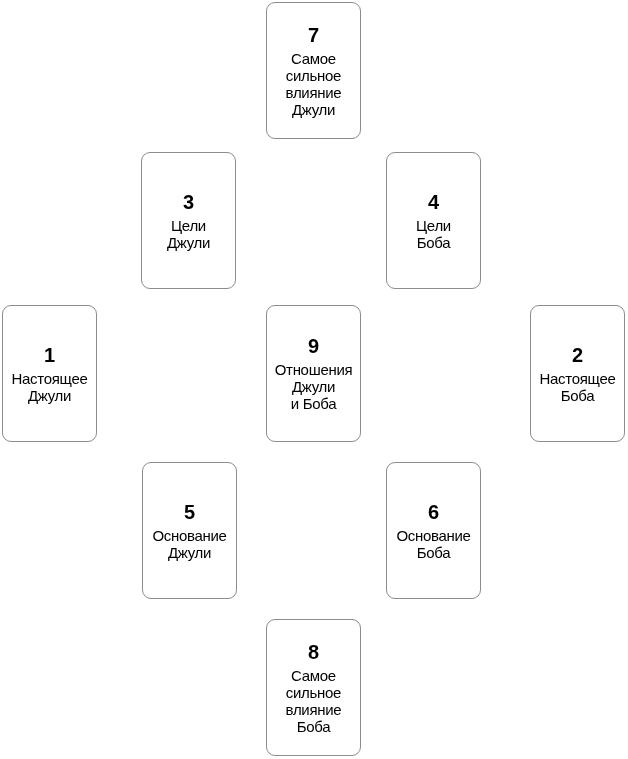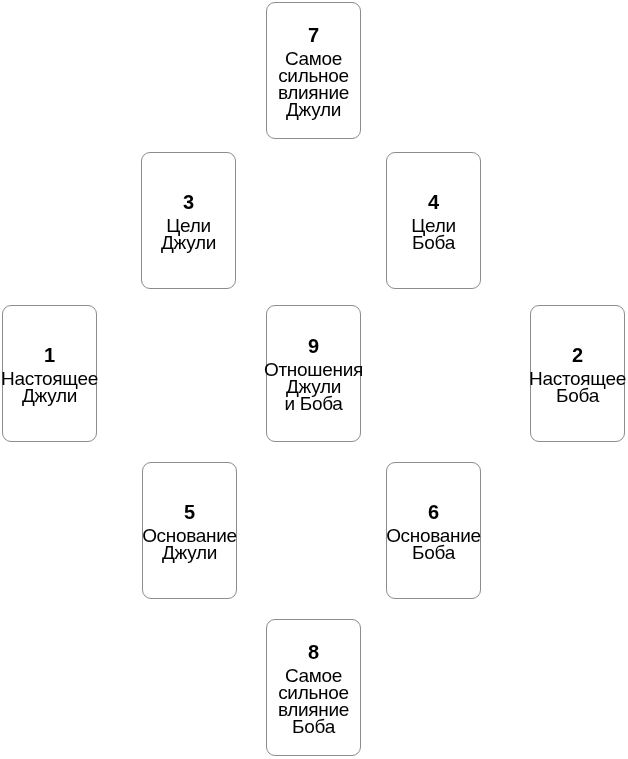--- a/index.html
+++ b/index.html
@@ -34,21 +34,21 @@
     color: #000000;
   }
   .card-number {
     font-size: 20px;
     line-height: 22px;
     font-weight: bold;
     letter-spacing: -0.2px;
     margin-bottom: 4px;
   }
   .card-label {
-    font-size: 19px;
+    font-size: 15px;
     line-height: 17px;
     letter-spacing: -0.3px;
     white-space: pre-line;
   }
   
   .pos-7 { left: 266px; top: 2px;   }
   .pos-3 { left: 141px; top: 152px; }
   .pos-4 { left: 386px; top: 152px; }
   .pos-1 { left: 2px;   top: 305px; }
   .pos-9 { left: 266px; top: 305px; }

